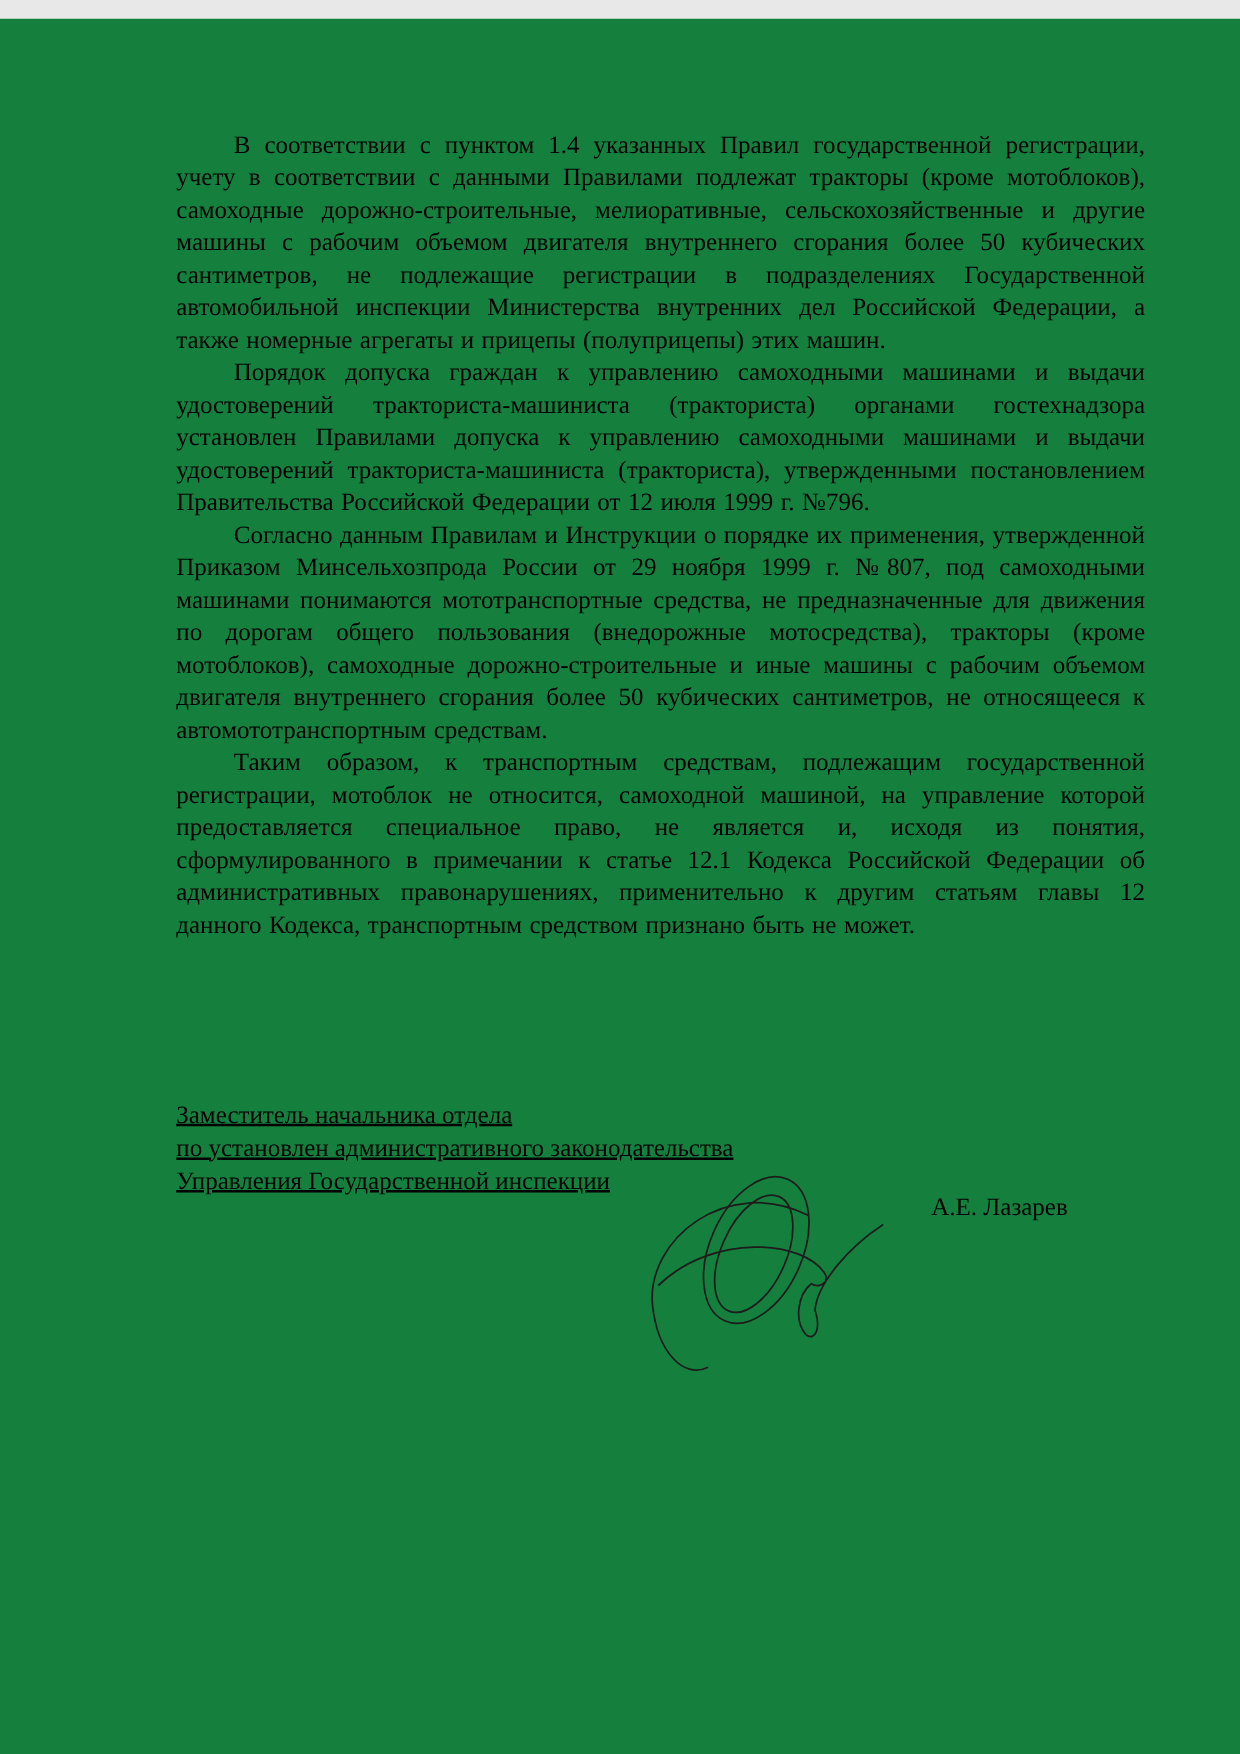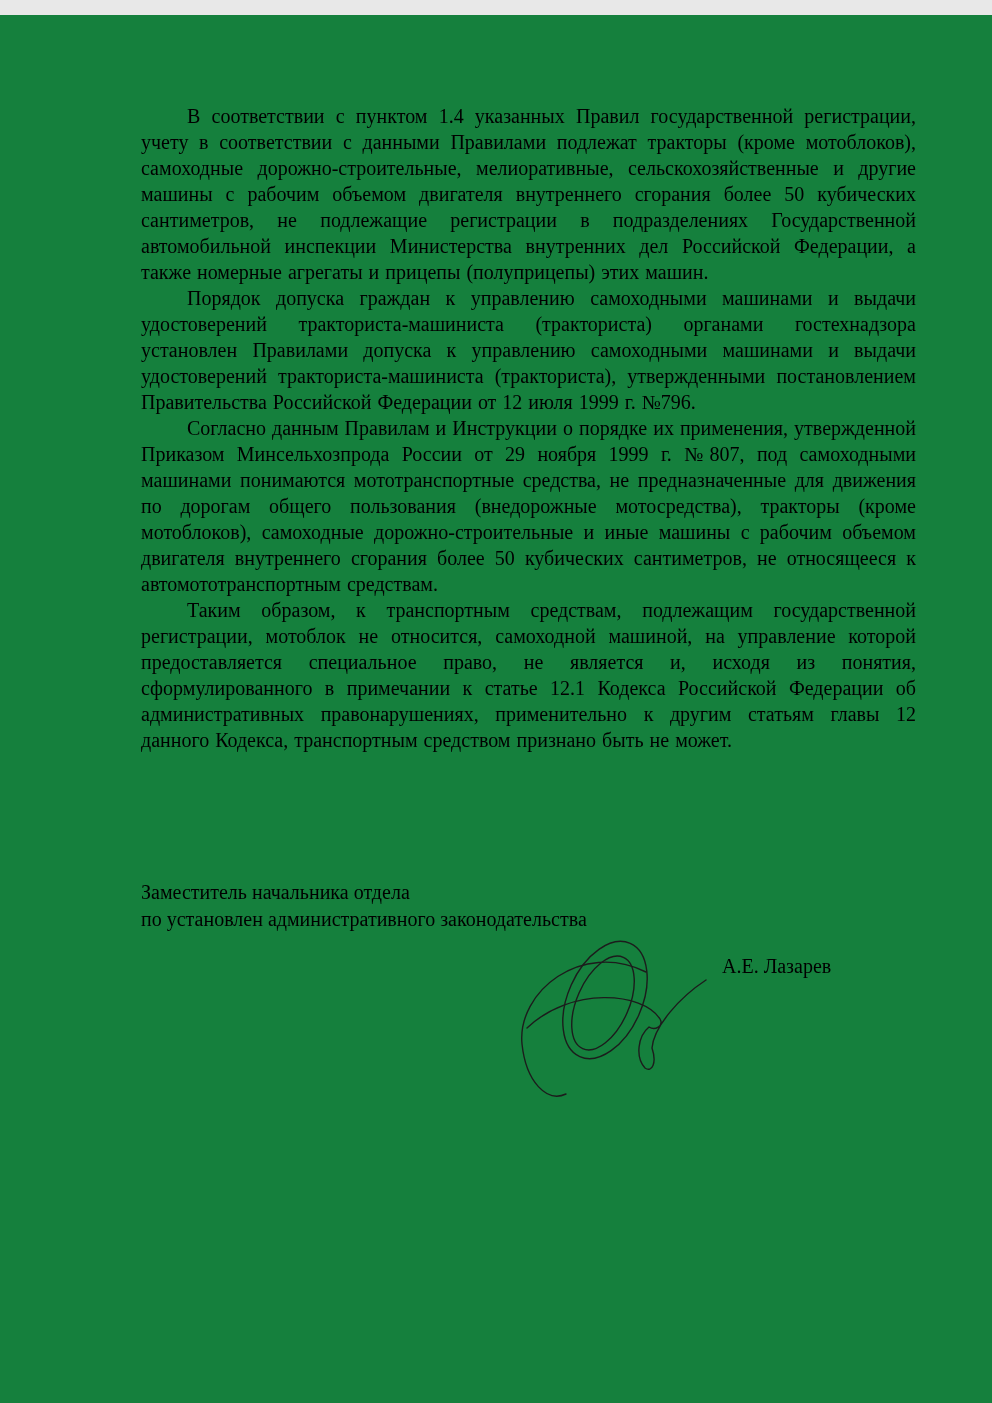--- a/index.html
+++ b/index.html
@@ -33,24 +33,25 @@
     word-spacing: 1px;
   }
   .sig-block {
     position: absolute;
     left: 141px;
     top: 864px;
     width: 560px;
     font-size: 20px;
     line-height: 26.5px;
     text-align: left;
+    text-decoration: underline;
   }
   .sig-name {
     position: absolute;
-    left: 722px;
+    left: 745px;
     top: 938px;
     font-size: 20px;
     line-height: 26px;
     white-space: nowrap;
   }
   .signature-svg {
     position: absolute;
     left: 503px;
     top: 915px;
     width: 215px;
@@ -72,20 +73,21 @@
   <div class="content">
     <p>В соответствии с пунктом 1.4 указанных Правил государственной регистрации, учету в соответствии с данными Правилами подлежат тракторы (кроме мотоблоков), самоходные дорожно-строительные, мелиоративные, сельскохозяйственные и другие машины с рабочим объемом двигателя внутреннего сгорания более 50 кубических сантиметров, не подлежащие регистрации в подразделениях Государственной автомобильной инспекции Министерства внутренних дел Российской Федерации,  а также номерные агрегаты и прицепы (полуприцепы) этих машин.</p>
     <p>Порядок допуска граждан к управлению самоходными машинами и выдачи удостоверений тракториста-машиниста (тракториста) органами гостехнадзора установлен Правилами допуска к управлению самоходными машинами и выдачи удостоверений тракториста-машиниста (тракториста), утвержденными постановлением Правительства Российской Федерации от 12 июля 1999 г. №796.</p>
     <p>Согласно данным Правилам и Инструкции о порядке их применения, утвержденной Приказом Минсельхозпрода России  от 29 ноября 1999 г.  №807, под самоходными машинами понимаются мототранспортные средства, не предназначенные для движения по дорогам общего пользования (внедорожные мотосредства), тракторы (кроме мотоблоков), самоходные дорожно-строительные и иные машины с рабочим объемом двигателя внутреннего сгорания более 50 кубических сантиметров, не относящееся к автомототранспортным средствам.</p>
     <p>Таким образом, к транспортным средствам, подлежащим государственной регистрации, мотоблок не относится, самоходной машиной, на управление которой предоставляется специальное право,  не  является и,  исходя из понятия, сформулированного в примечании к статье 12.1 Кодекса Российской Федерации об административных правонарушениях, применительно к другим статьям главы 12 данного Кодекса, транспортным средством признано быть не может.</p>
   </div>
 
   <div class="sig-block">
     <div>Заместитель начальника отдела</div>
     <div>по установлен административного законодательства</div>
+    <div>Управления Государственной инспекции</div>
   </div>
 
   <svg class="signature-svg" viewBox="0 0 215 175" aria-hidden="true">
 
     <path d="M 143 42 C 78 10, 14 62, 19 114 C 23 152, 44 173, 63 164"></path>
 
     <ellipse cx="102" cy="70" rx="37" ry="62" transform="rotate(24 102 70)"></ellipse>
     <ellipse cx="100" cy="73" rx="26" ry="50" transform="rotate(24 100 73)"></ellipse>
 
     <path d="M 24 98 C 68 56, 140 62, 157 89 C 161 96, 152 101, 146 97 C 135 106, 132 127, 142 138 C 149 143, 154 133, 149 118 C 151 96, 177 67, 203 50"></path>

